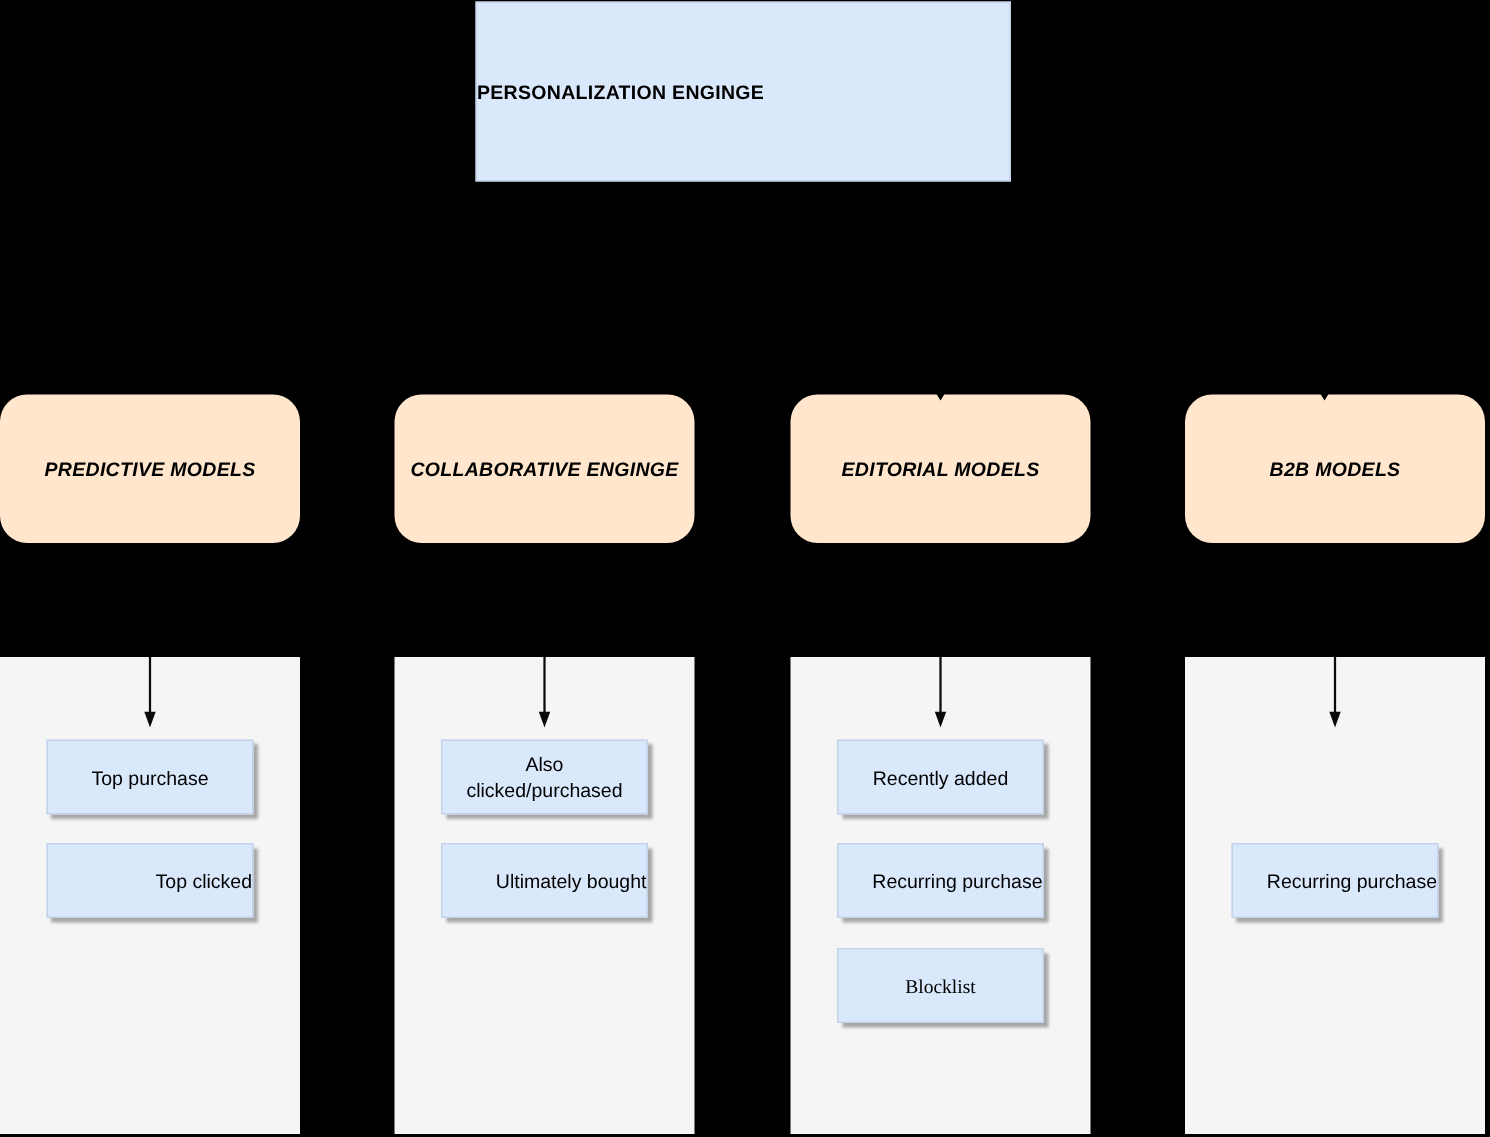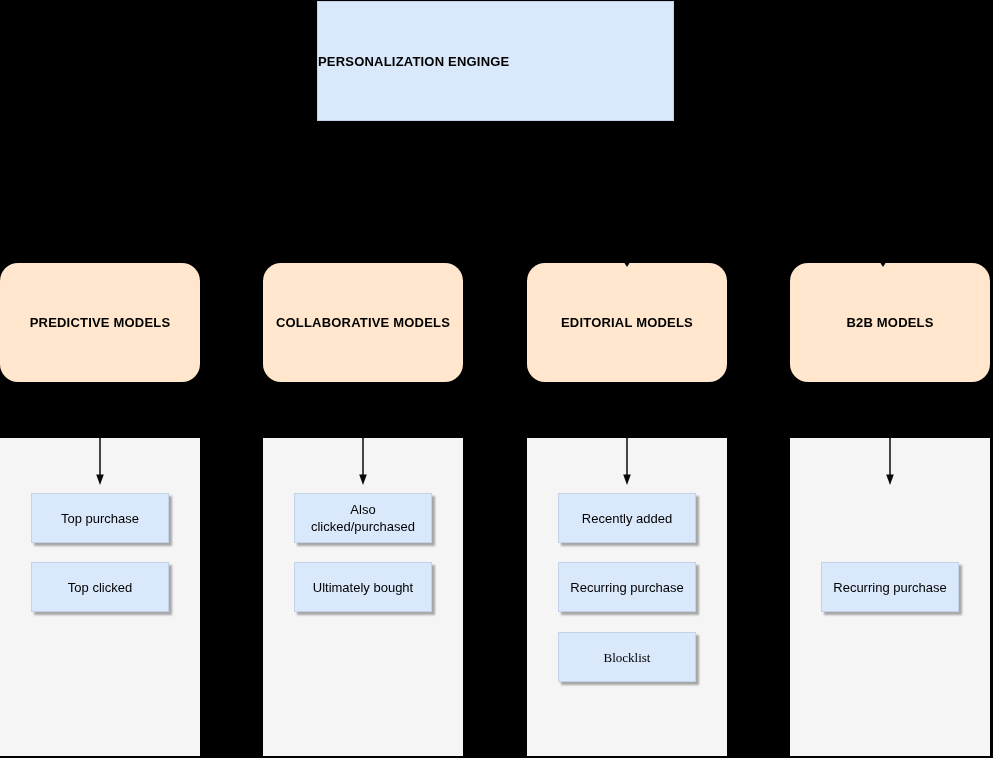--- a/index.html
+++ b/index.html
@@ -26,23 +26,23 @@
     background:var(--node-blue);border:1px solid var(--node-blue-border);
     display:flex;align-items:center;
   }
   .title-box span{font-size:13px;font-weight:bold;letter-spacing:.2px;text-align:center;}
 
   
   .group{position:absolute;top:0;width:200px;height:758px;}
   .g0{left:0px;} .g1{left:263px;} .g2{left:527px;} .g3{left:790px;}
 
   .model-box{
-    position:absolute;top:263px;left:0;width:200px;height:119px;
+    position:absolute;top:263px;left:0;width:200px;height:99px;
     background:var(--node-orange);border-radius:18px;
-    display:flex;align-items:center;justify-content:center;
+    display:flex;align-items:center;justify-content:center;font-style:italic;
   }
   .model-box span{font-size:13px;font-weight:bold;text-align:center;letter-spacing:.2px;}
 
   
   .arrow-tip{
     position:absolute;top:259px;width:0;height:0;
     border-left:5px solid transparent;border-right:5px solid transparent;
     border-top:8px solid var(--background);
   }
   .tip-center{left:95px;} .tip-b2b{left:88px;}
@@ -56,21 +56,21 @@
 
   .child{
     position:absolute;left:31px;width:138px;height:50px;
     background:var(--node-blue);border:1px solid var(--node-blue-border);
     box-shadow:3px 3px 2px rgba(0,0,0,0.32);
     display:flex;align-items:center;justify-content:center;
   }
   .child span{
     font-size:13px;line-height:17px;text-align:center;white-space:pre-line;
   }
-  .row0{top:55px;} .row1{top:124px;} .row2{top:194px;font-family:Liberation Serif, serif;}
+  .row0{top:55px;} .row1{top:124px;justify-content:flex-end;} .row2{top:194px;font-family:Liberation Serif, serif;}
 </style>
 </head>
 <body>
 
 <div class="canvas">
 
   <div class="title-box">
     <span>PERSONALIZATION ENGINGE</span>
   </div>
 
@@ -87,21 +87,21 @@
         <span>Top purchase</span>
       </div>
       <div class="child row1">
         <span>Top clicked</span>
       </div>
     </div>
   </div>
 
   <div class="group g1">
     <div class="model-box">
-      <span>COLLABORATIVE MODELS</span>
+      <span>COLLABORATIVE ENGINGE</span>
     </div>
     <div class="panel">
       <svg class="down-arrow" width="16" height="48" viewBox="0 0 16 48">
         <line x1="8" y1="0" x2="8" y2="37" stroke="#0a0a0a" stroke-width="1.5"></line>
         <path d="M8 47 L4.2 36.5 L11.8 36.5 Z" fill="#0a0a0a"></path>
       </svg>
       <div class="child row0">
         <span>Also
 clicked/purchased</span>
       </div>

